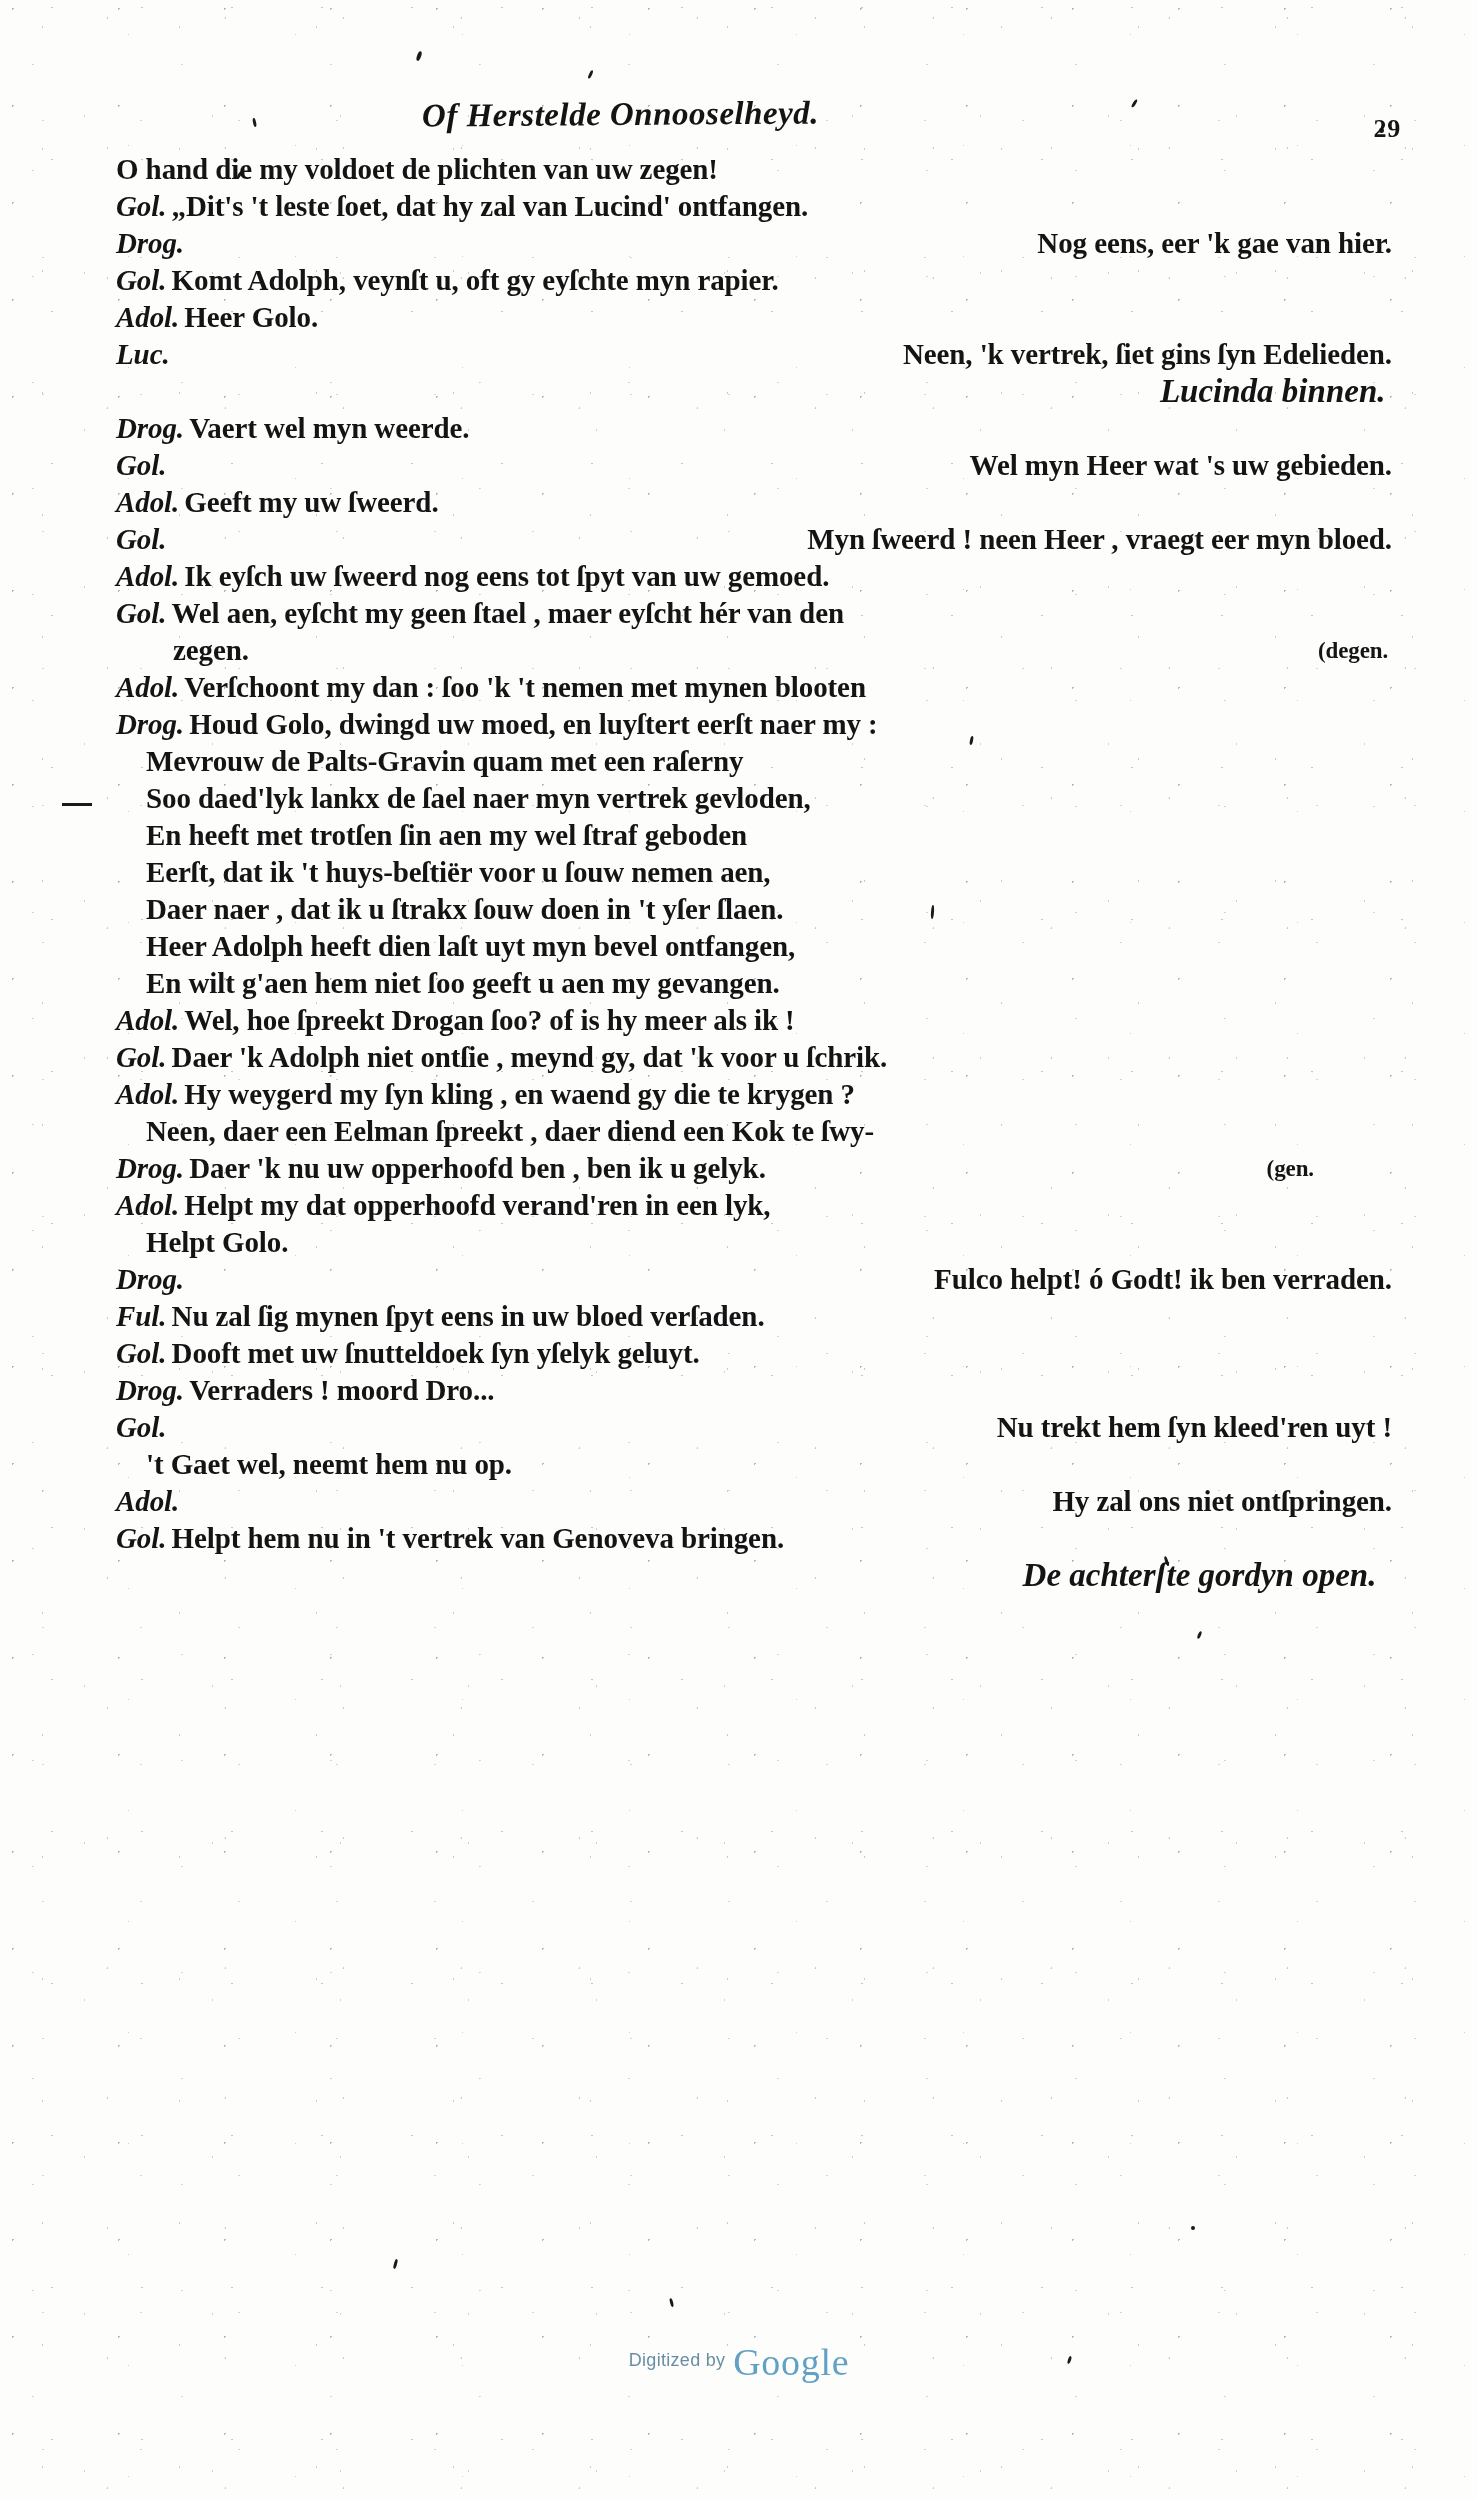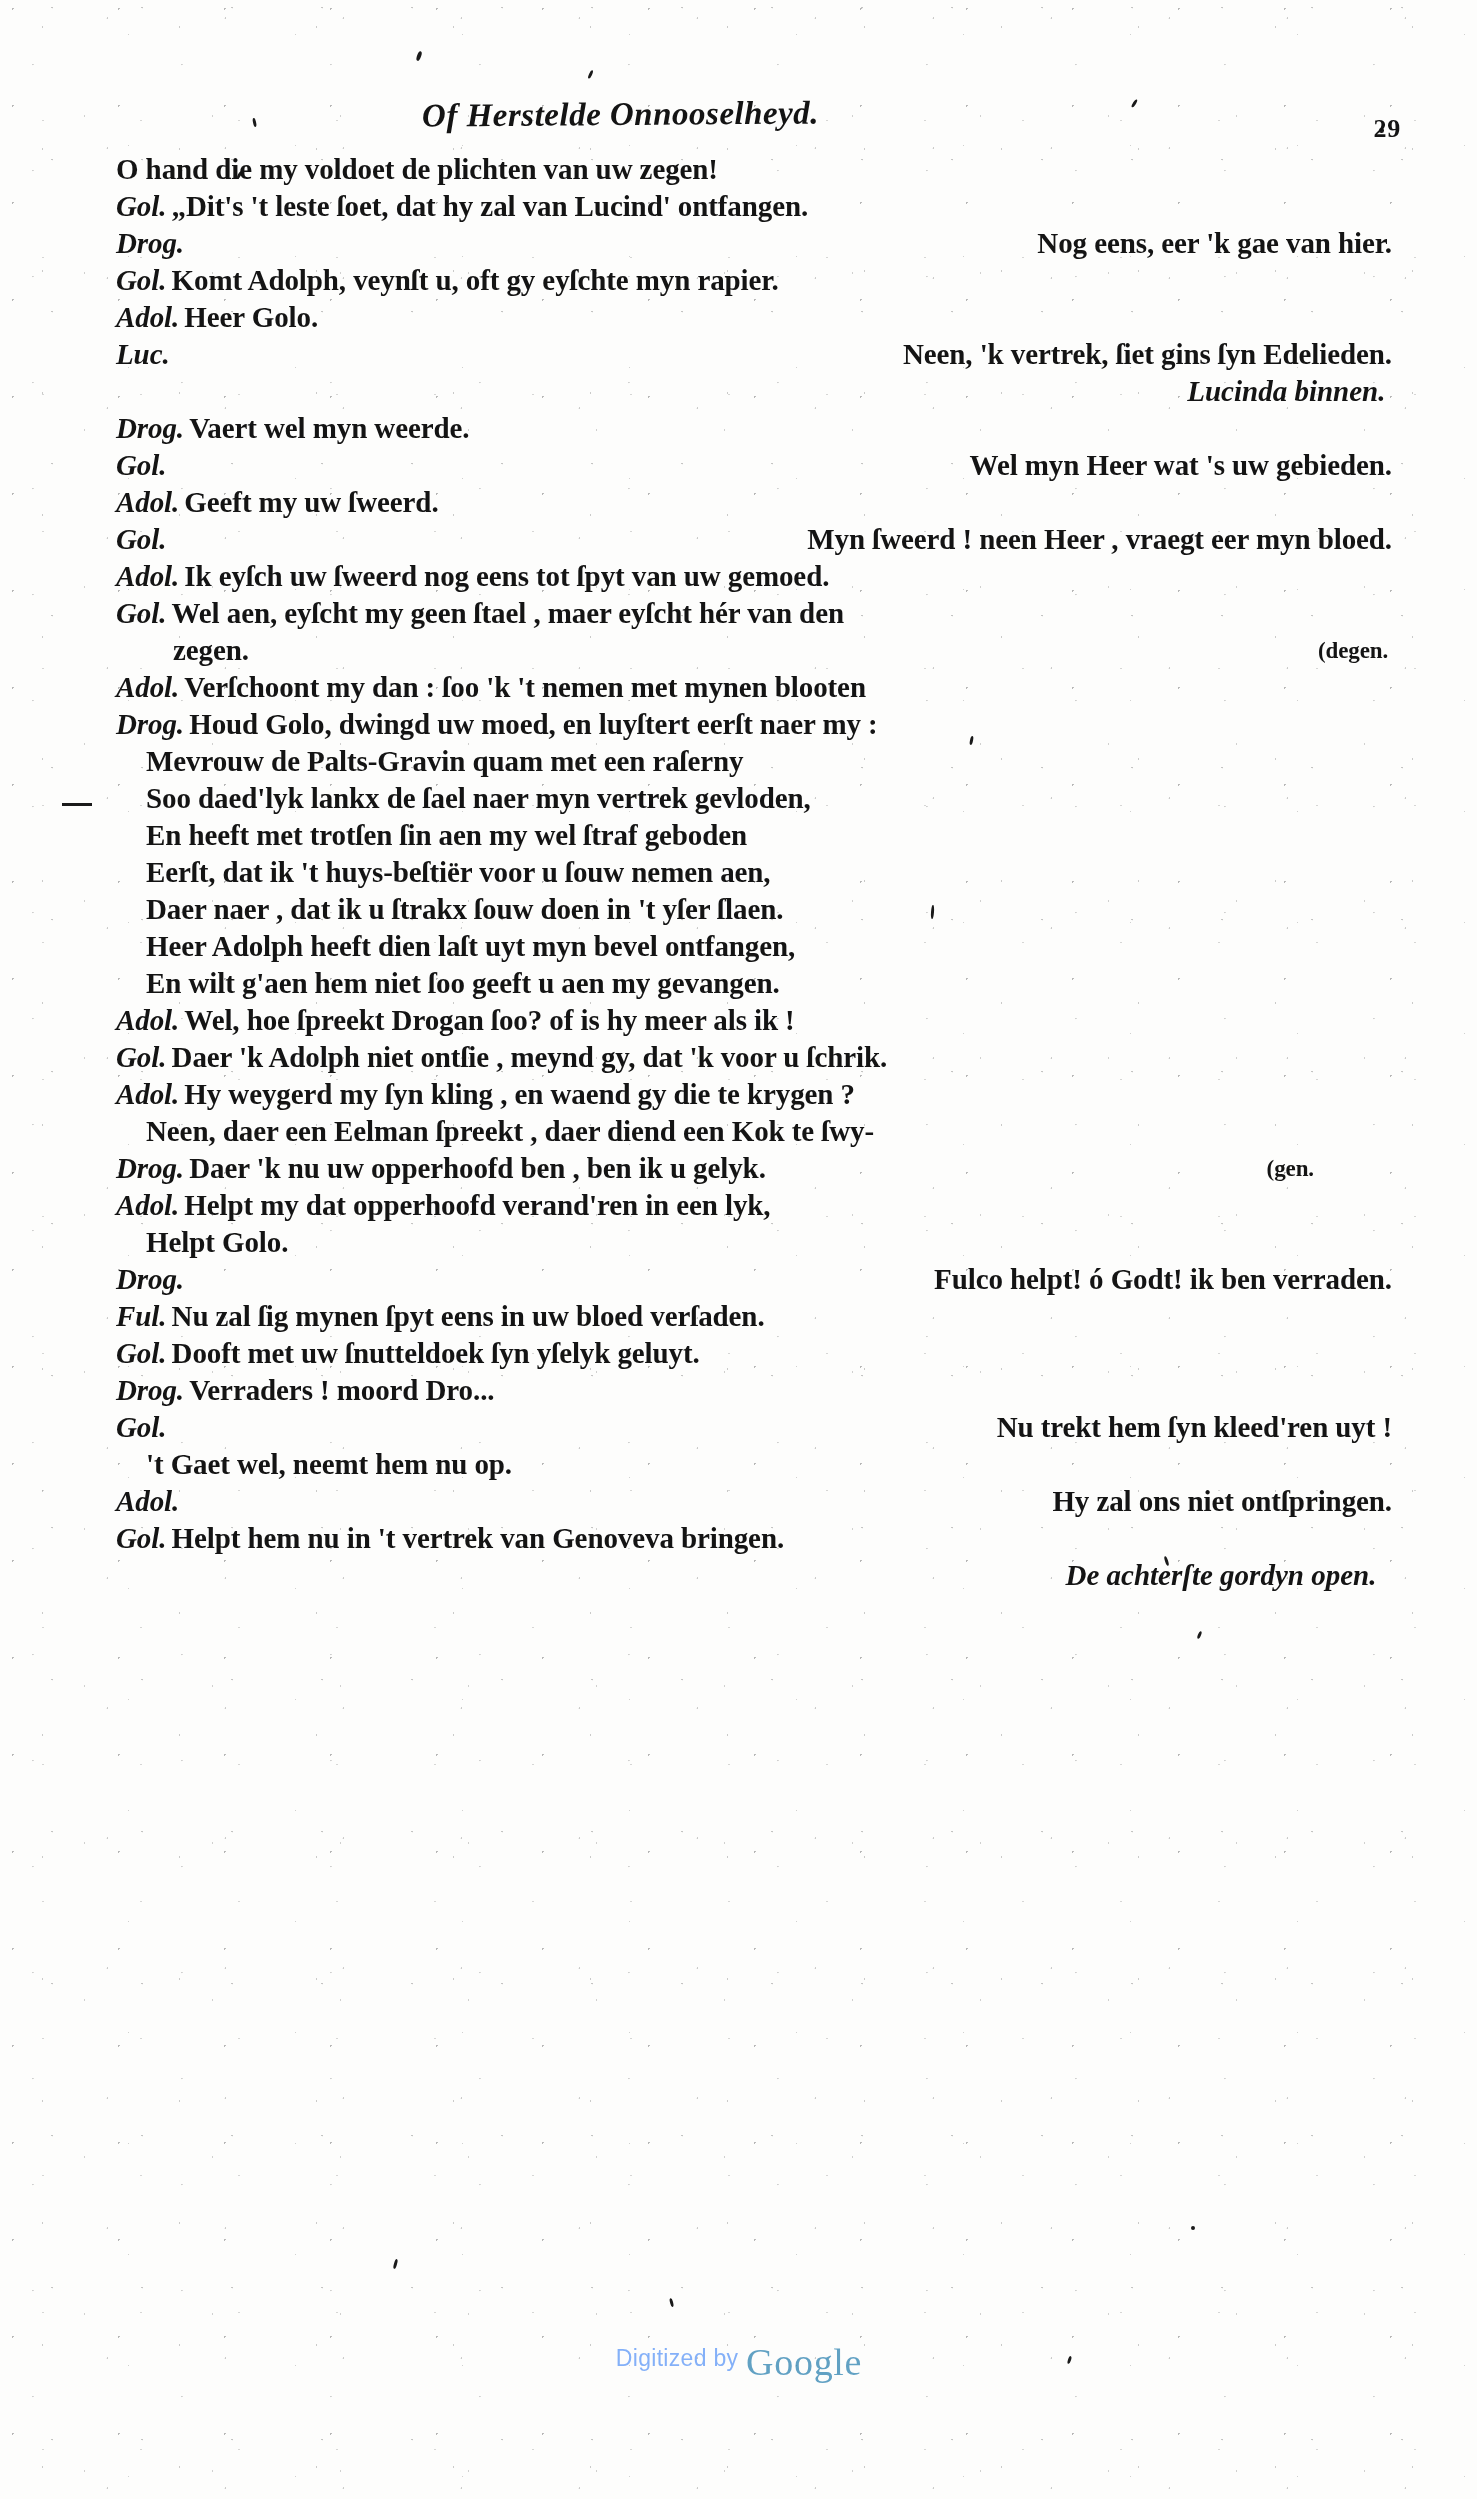--- a/index.html
+++ b/index.html
@@ -101,21 +101,21 @@
   .line.indent  { padding-left: 30px; }
   .line.indent2 { padding-left: 57px; }
 
   
   .stage {
     position: relative;
     height: 37px;
     line-height: 37px;
     font-style: italic;
     font-weight: 700;
-    font-size: 29px;
+    font-size: 33px;
     text-align: right;
     white-space: nowrap;
     padding-right: 6.5px;
   }
   .stage.center-right { padding-right: 15.6px; }
 
   
   .catch {
     position: absolute;
     right: 3.9px;
@@ -145,22 +145,22 @@
     left: 0;
     right: 0;
     bottom: 116px;
     text-align: center;
     white-space: nowrap;
     font-size: 0;
     opacity: .62;
   }
   #watermark .wm-by {
     font-family: "Liberation Sans", sans-serif;
-    font-size: 23px;
-    color: #3b82f6;
+    font-size: 18px;
+    color: #0c4a6e;
     vertical-align: 9px;
     letter-spacing: 0.3px;
   }
   #watermark .wm-google {
     font-family: "Liberation Serif", serif;
     font-size: 38px;
     color: #0369a1;
     letter-spacing: 0.7px;
     margin-left: 7.8px;
   }

